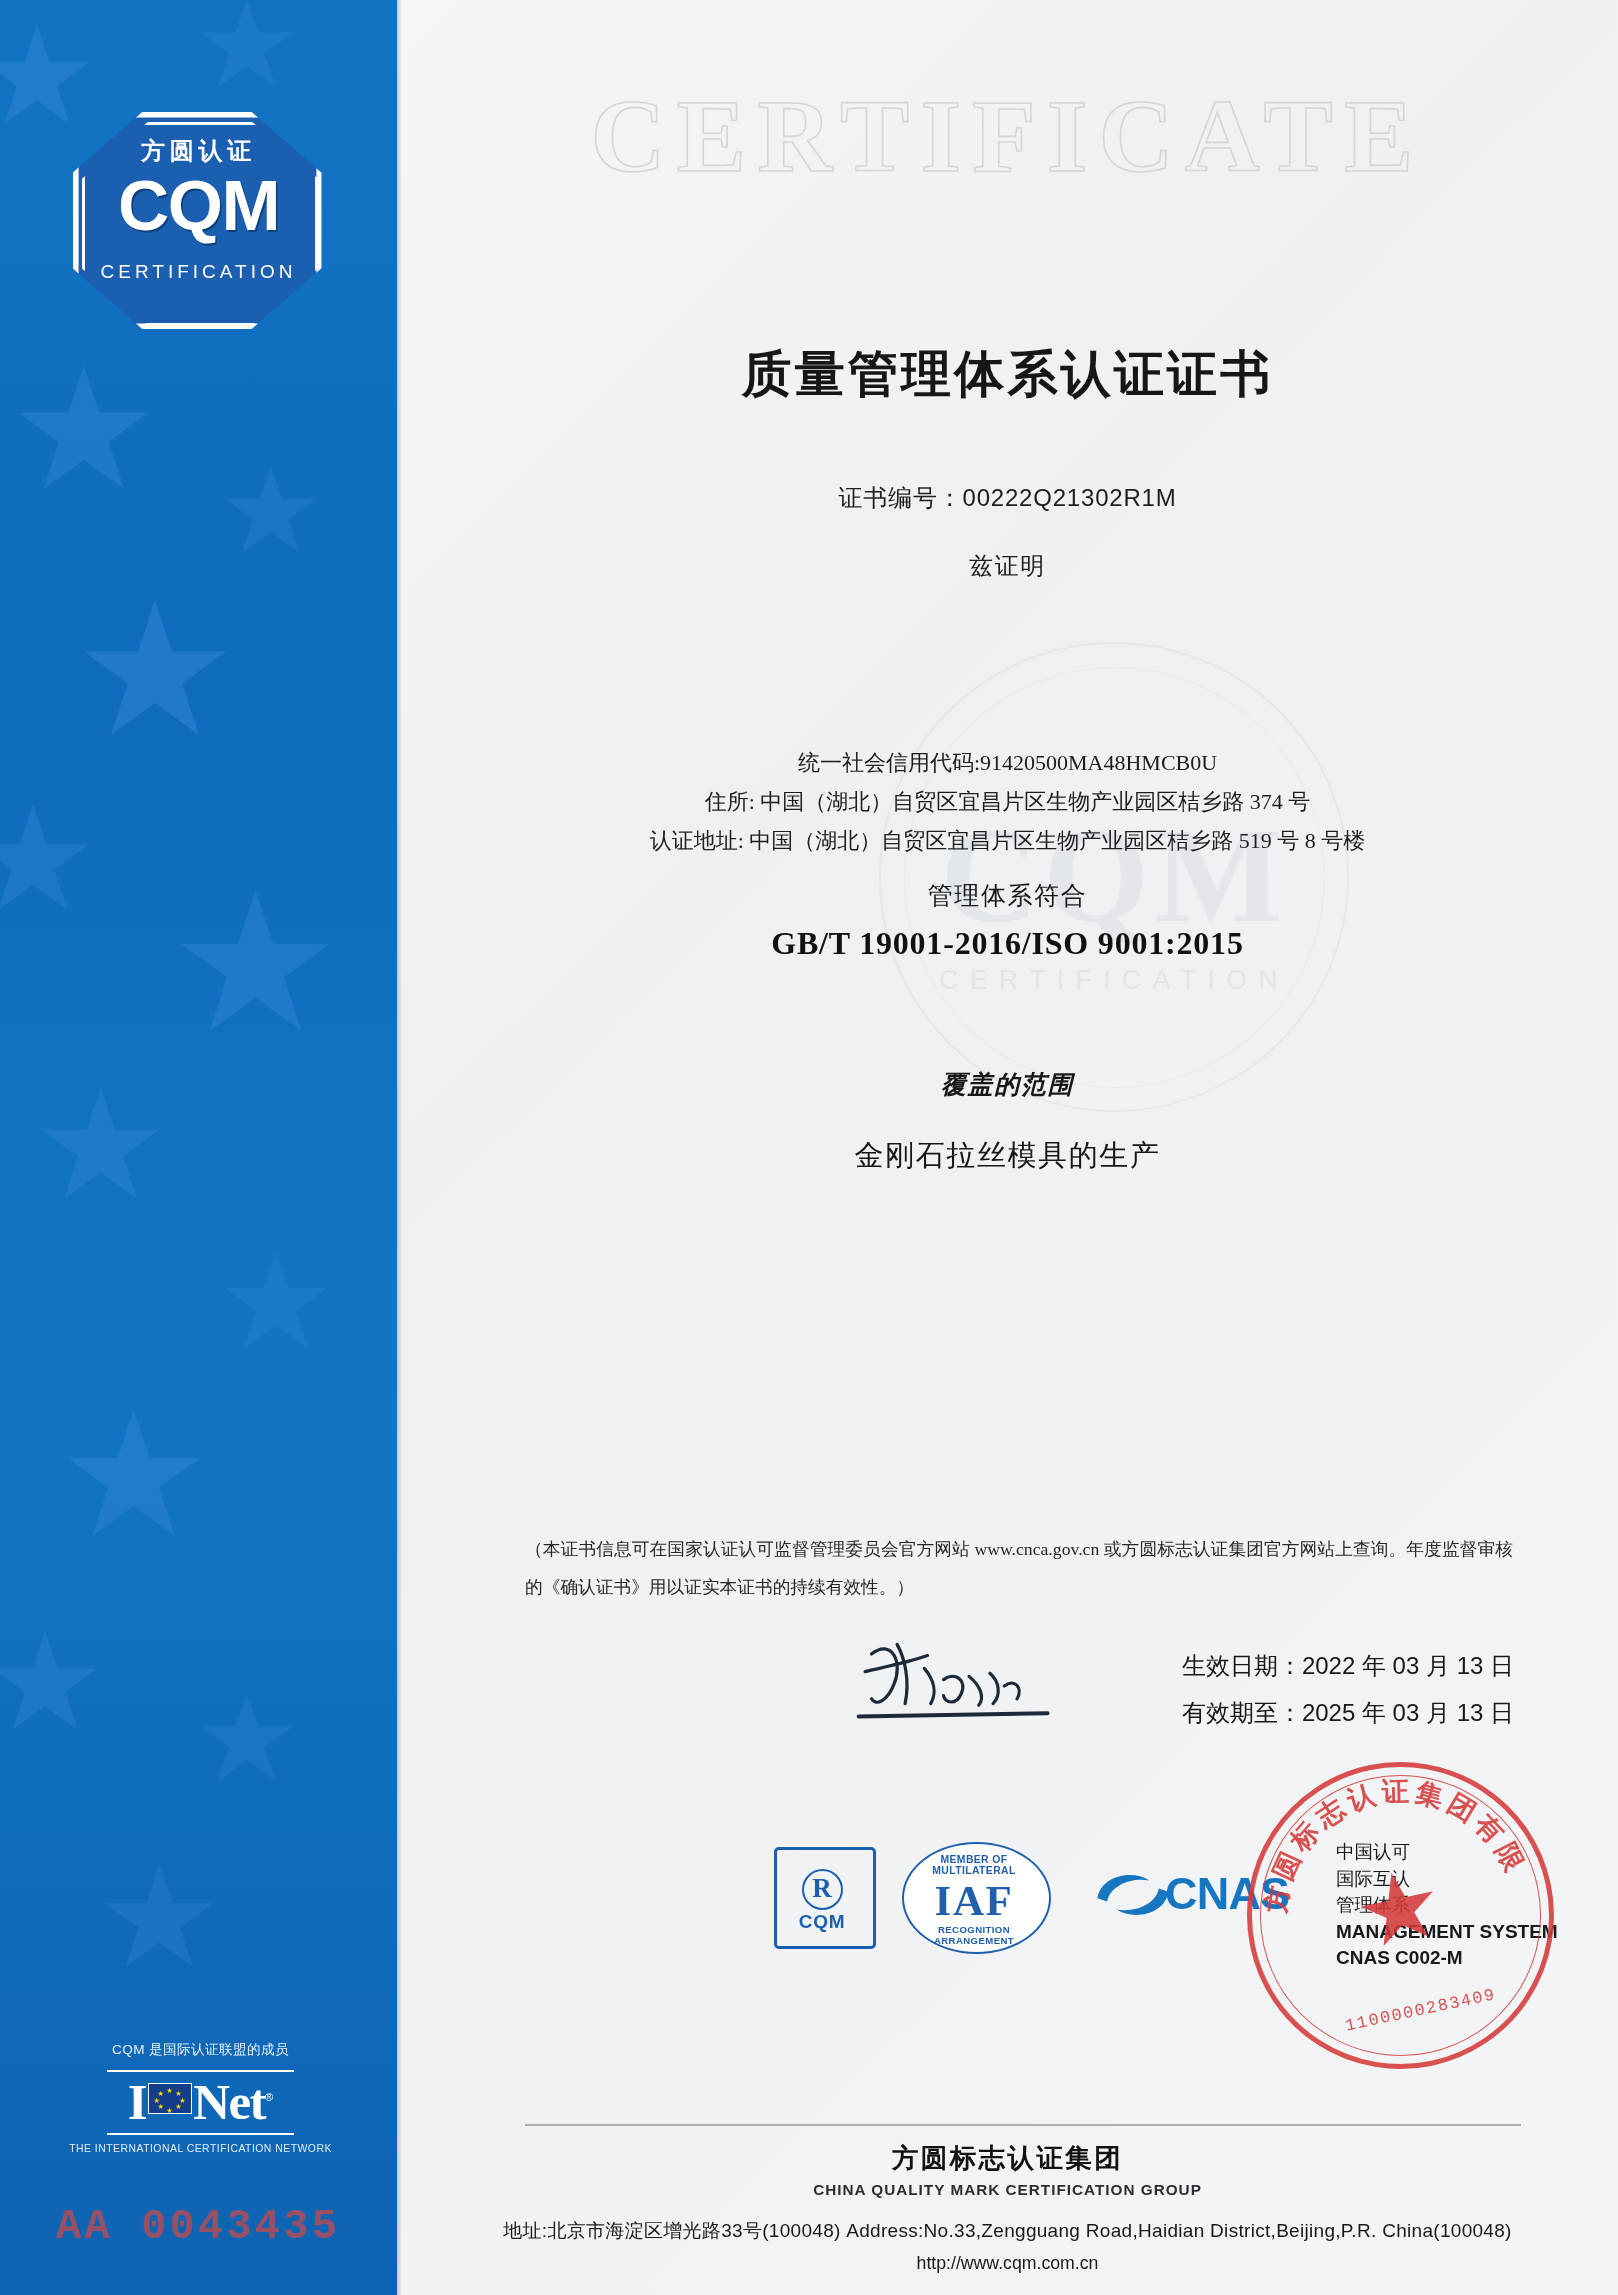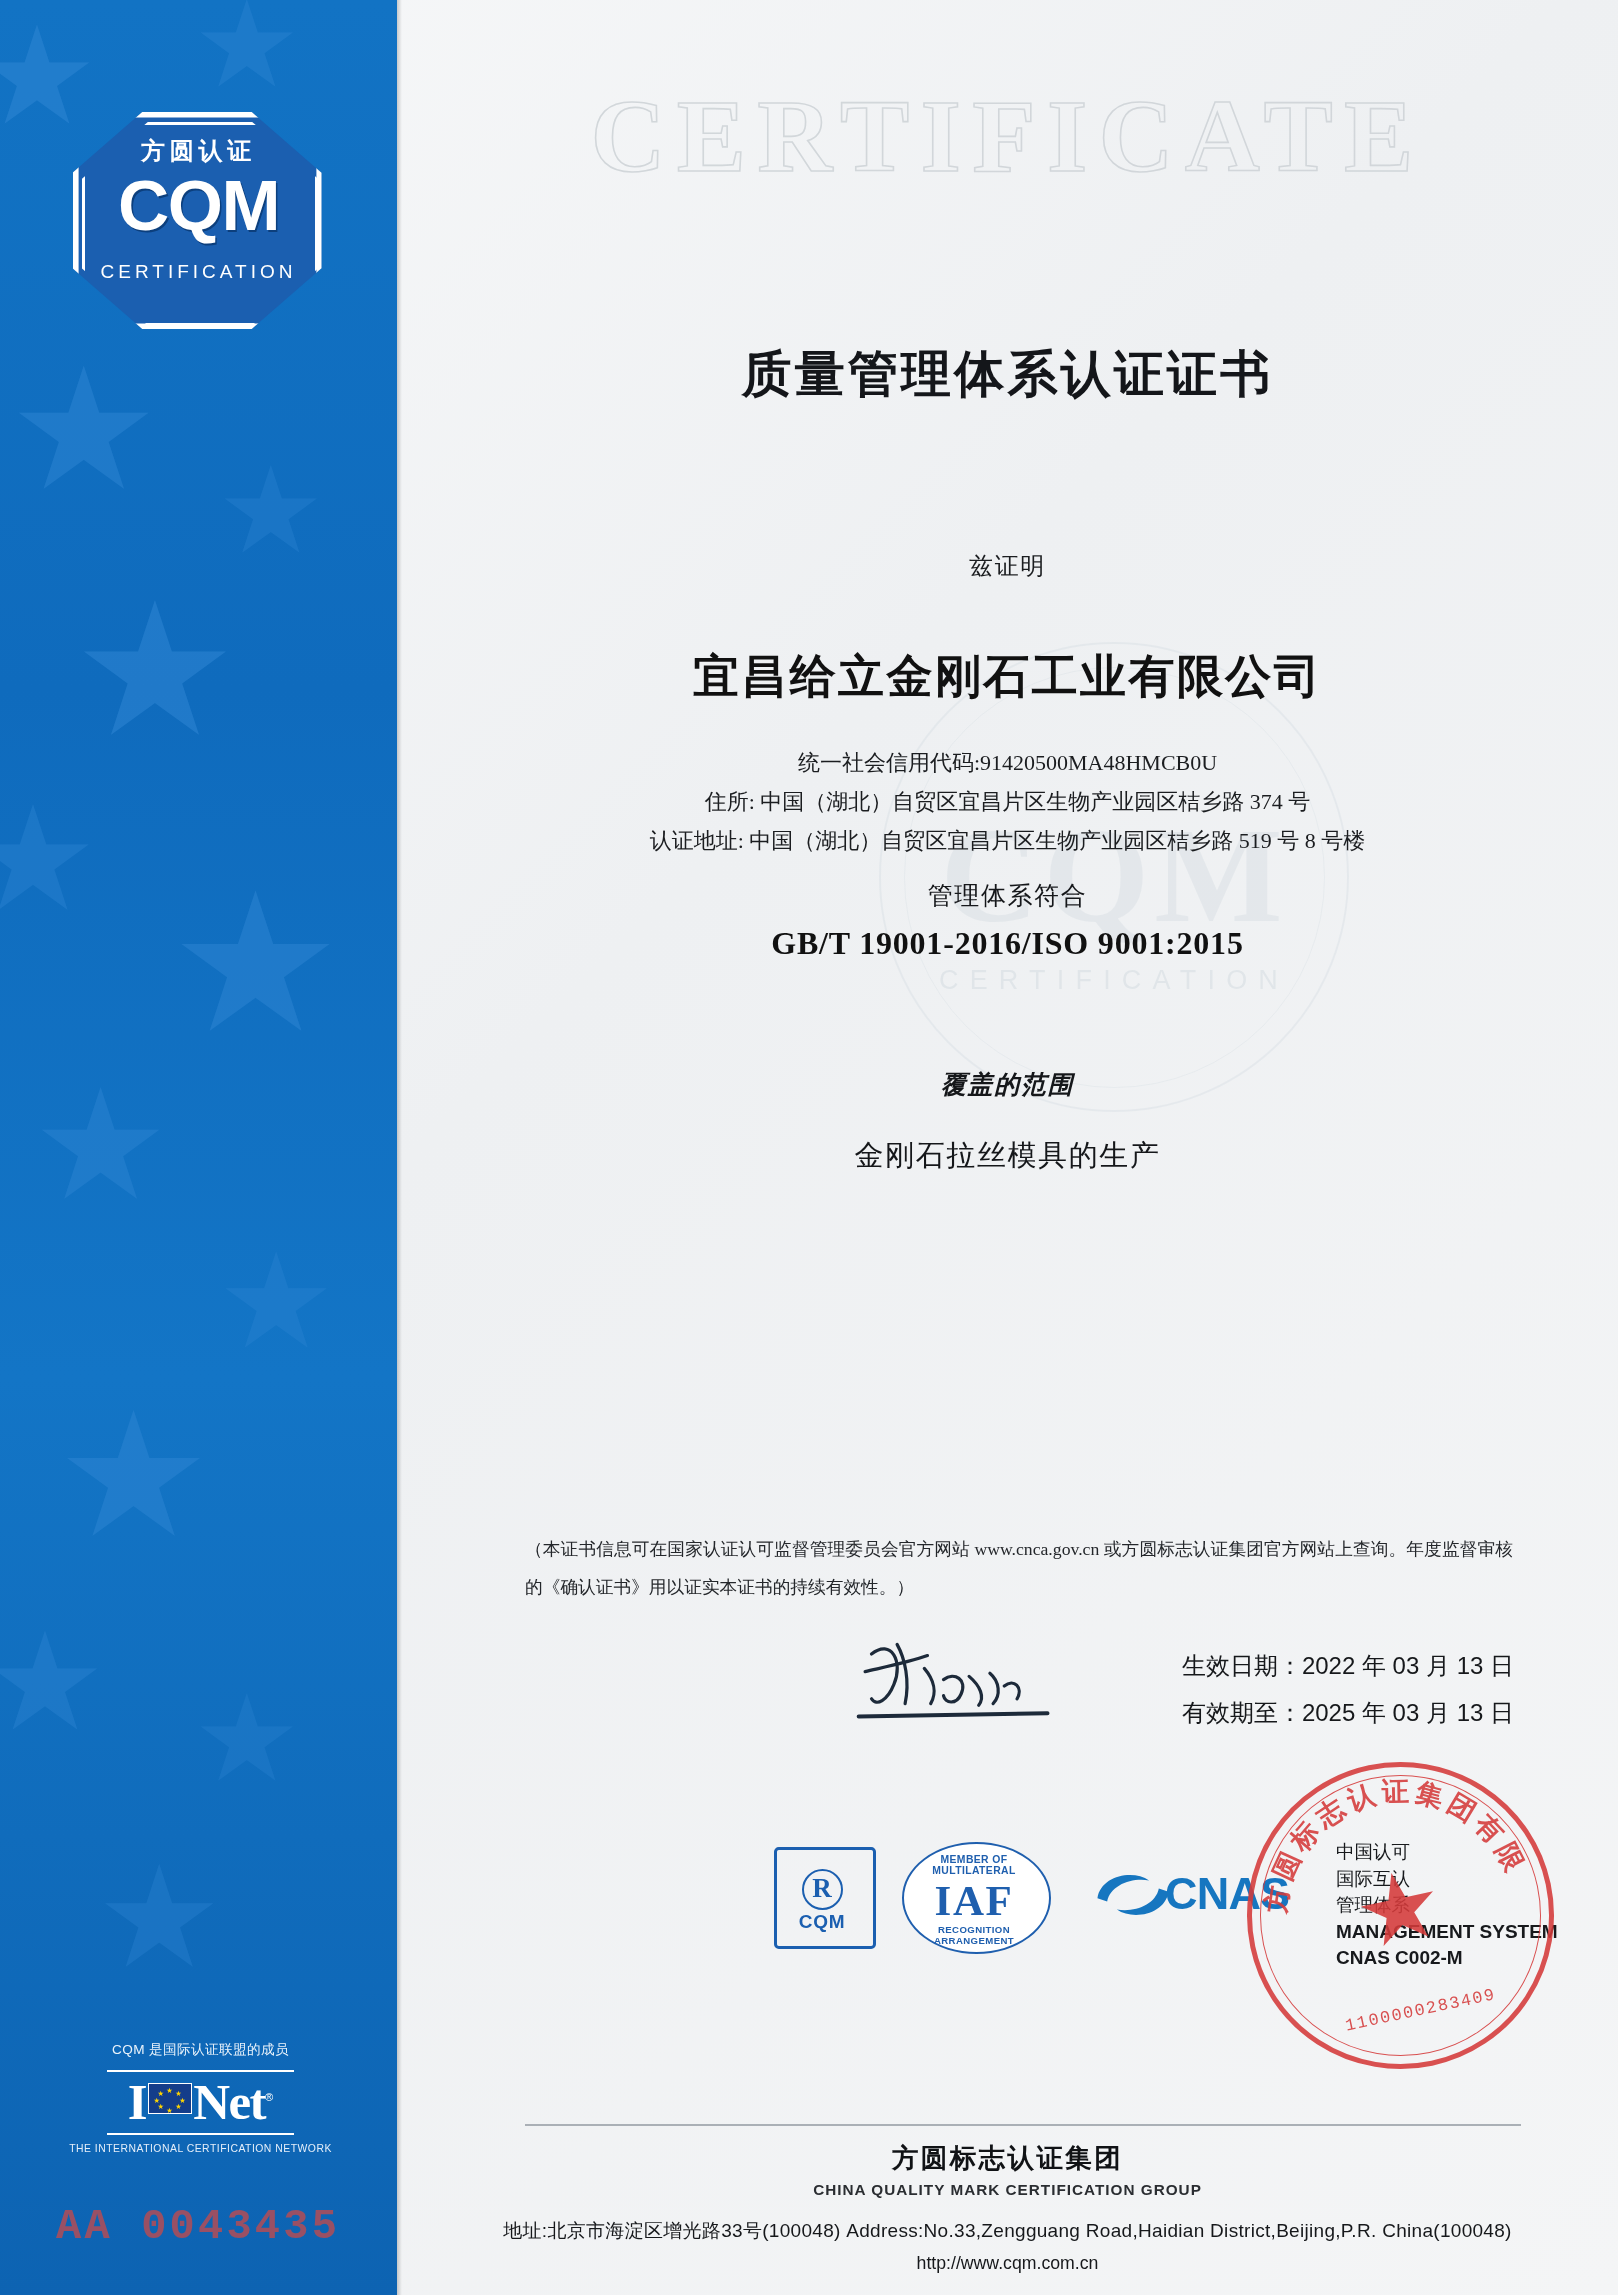--- a/index.html
+++ b/index.html
@@ -324,24 +324,26 @@
       <span>CERTIFICATE</span>
     </div>
 
     <div class="wm-seal">
       <div class="wtxt">CQM</div>
       <div class="wsub">CERTIFICATION</div>
     </div>
 
     <div class="cert-title">质量管理体系认证证书</div>
 
+    <div class="cert-no">
+      <span>证书编号：</span><span>00222Q21302R1M</span>
+    </div>
 
     <div class="hereby">兹证明</div>
 
-    <div class="company">宜昌给立金刚石工业有限公司</div>
 
     <div class="meta">
       <div>统一社会信用代码:91420500MA48HMCB0U</div>
       <div>住所: 中国（湖北）自贸区宜昌片区生物产业园区桔乡路 374 号</div>
       <div>认证地址: 中国（湖北）自贸区宜昌片区生物产业园区桔乡路 519 号 8 号楼</div>
     </div>
 
     <div class="conform-label">管理体系符合</div>
     <div class="standard">GB/T 19001-2016/ISO 9001:2015</div>
 

